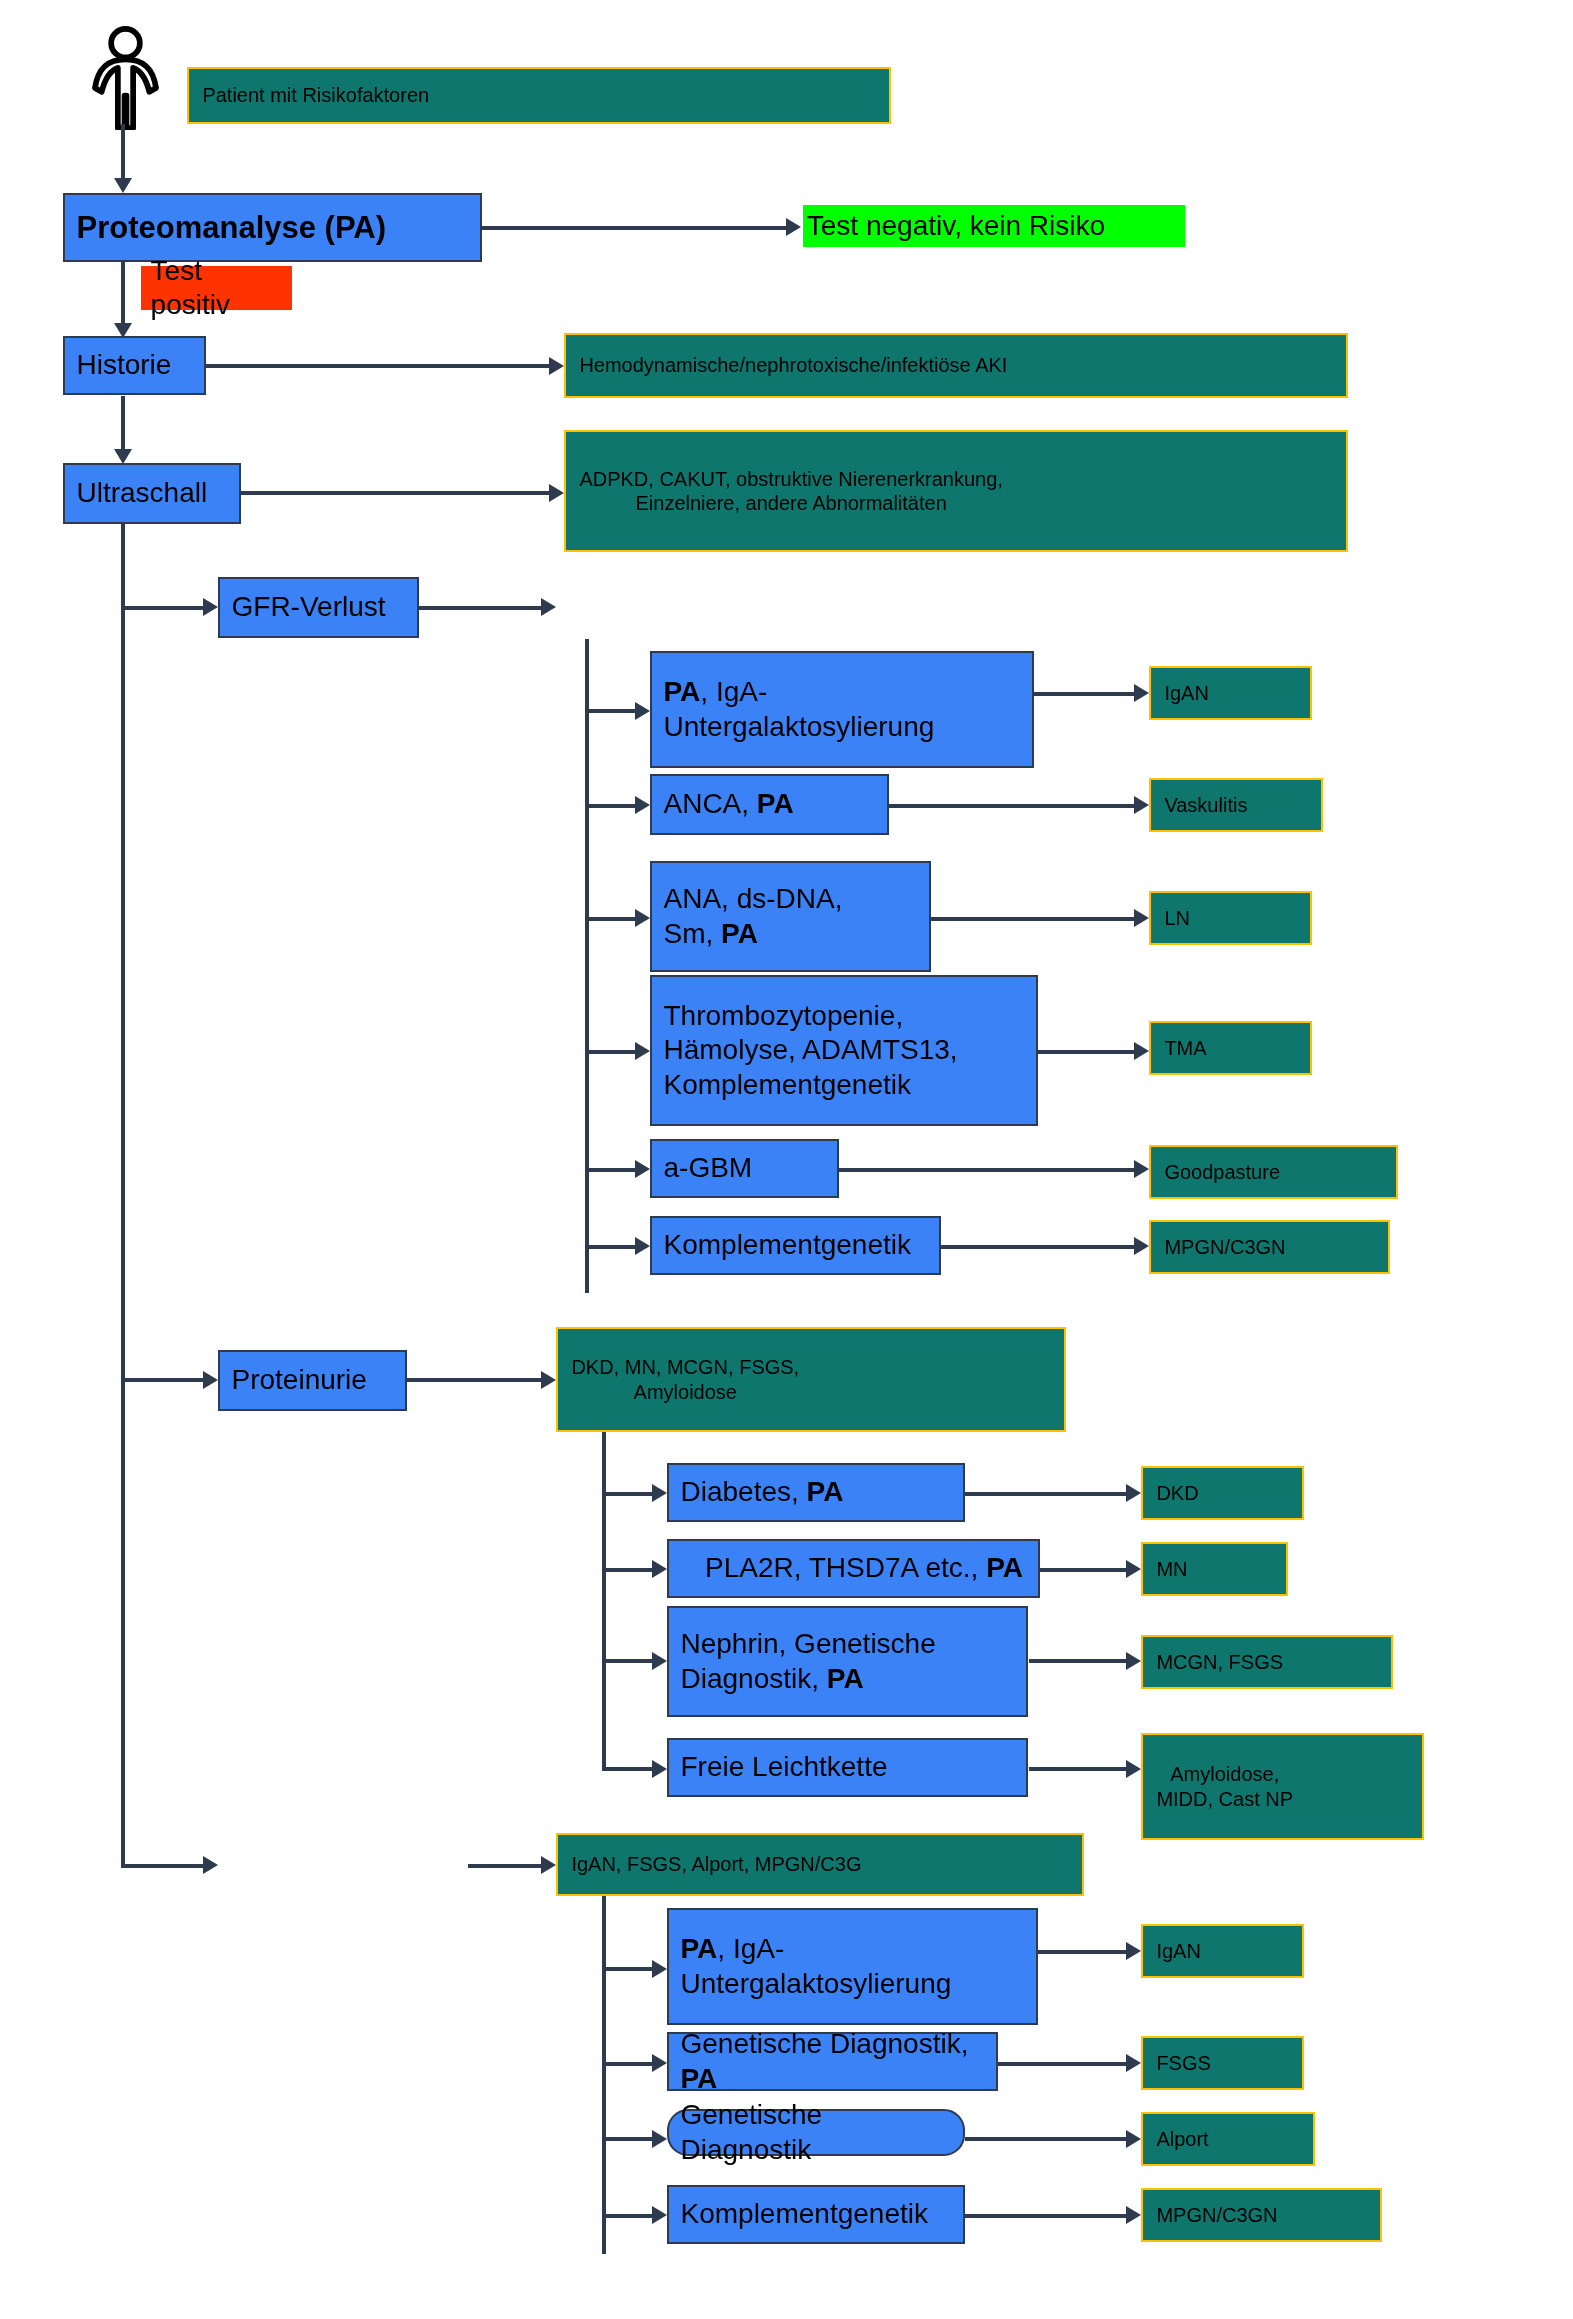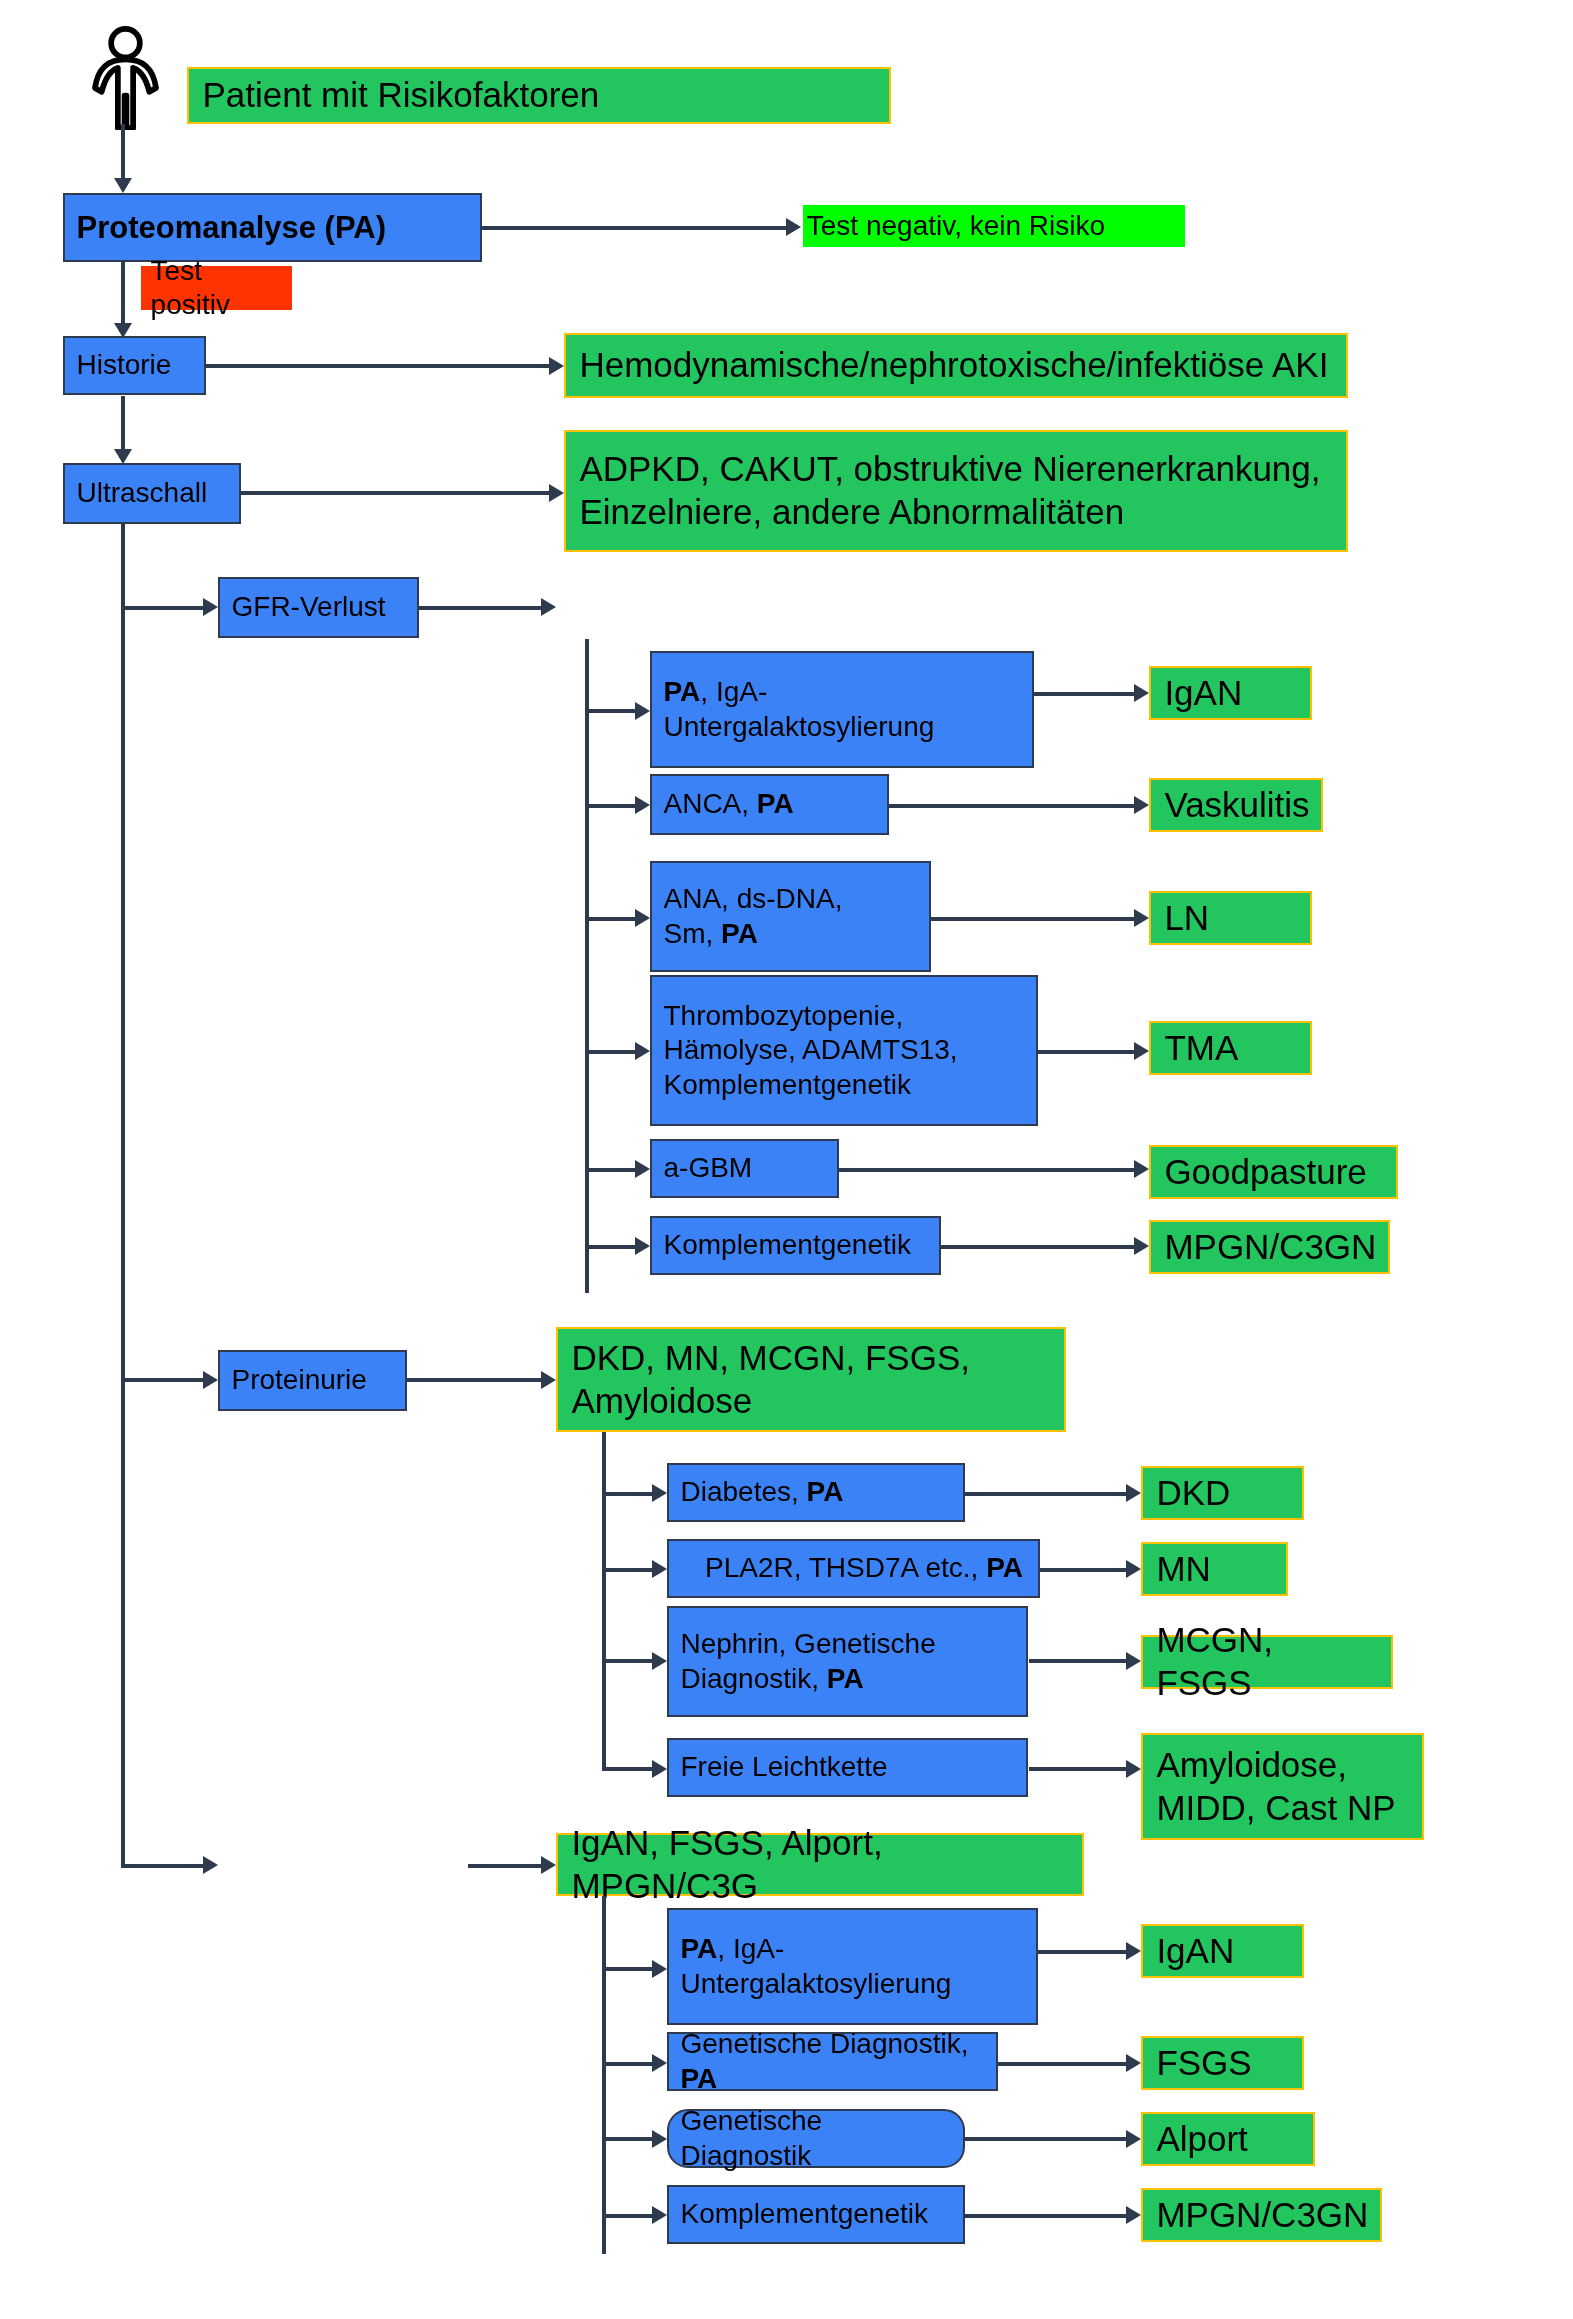--- a/index.html
+++ b/index.html
@@ -24,25 +24,26 @@
     white-space: pre-line;
   }
   .box-white {
     background: #3b82f6;
     border: 2.9px solid #2e3a4d;
     padding: 3.8px 11.5px;
     color: #000000;
     font-size: 28px;
   }
   .box-yellow {
-    background: #22c55e;
+    background: #0f766e;
     border: 2.9px solid #ffc000;
     padding: 3.8px 13.4px;
     color: #000000;
-    font-size: 35px;
+    font-size: 20px;
+    text-align: center;
   }
   .box-green {
     background: #00ff00;
     border: none;
     padding: 1px 3.8px;
     color: #000000;
     font-size: 28px;
   }
   .box-red {
     background: #ff3300;
@@ -250,21 +251,21 @@
   <div class="arrow" style="left:652px; top:2054px;"></div>
   <div class="node box-white" style="left:667px; top:2032px; width:331px; height:59px;">
     <span><span>Genetische Diagnostik, </span><span class="b">PA</span></span>
   </div>
   <div class="hline" style="left:998px; top:2062px; width:130px;"></div>
   <div class="arrow" style="left:1126px; top:2054px;"></div>
   <div class="node box-yellow" style="left:1141px; top:2036px; width:163px; height:54px;">FSGS</div>
 
   <div class="hline" style="left:602px; top:2137px; width:54px;"></div>
   <div class="arrow" style="left:652px; top:2130px;"></div>
-  <div class="node box-white" style="left:667px; top:2109px; width:298px; height:59px;border-radius:21px;">Genetische Diagnostik</div>
+  <div class="node box-white" style="left:667px; top:2109px; width:298px; height:47px;border-radius:21px;">Genetische Diagnostik</div>
   <div class="hline" style="left:965px; top:2137px; width:163px;"></div>
   <div class="arrow" style="left:1126px; top:2130px;"></div>
   <div class="node box-yellow" style="left:1141px; top:2112px; width:174px; height:54px;">Alport</div>
 
   <div class="hline" style="left:602px; top:2214px; width:54px;"></div>
   <div class="arrow" style="left:652px; top:2206px;"></div>
   <div class="node box-white" style="left:667px; top:2185px; width:298px; height:59px;">Komplementgenetik</div>
   <div class="hline" style="left:965px; top:2214px; width:163px;"></div>
   <div class="arrow" style="left:1126px; top:2206px;"></div>
   <div class="node box-yellow" style="left:1141px; top:2188px; width:241px; height:54px;">MPGN/C3GN</div>

